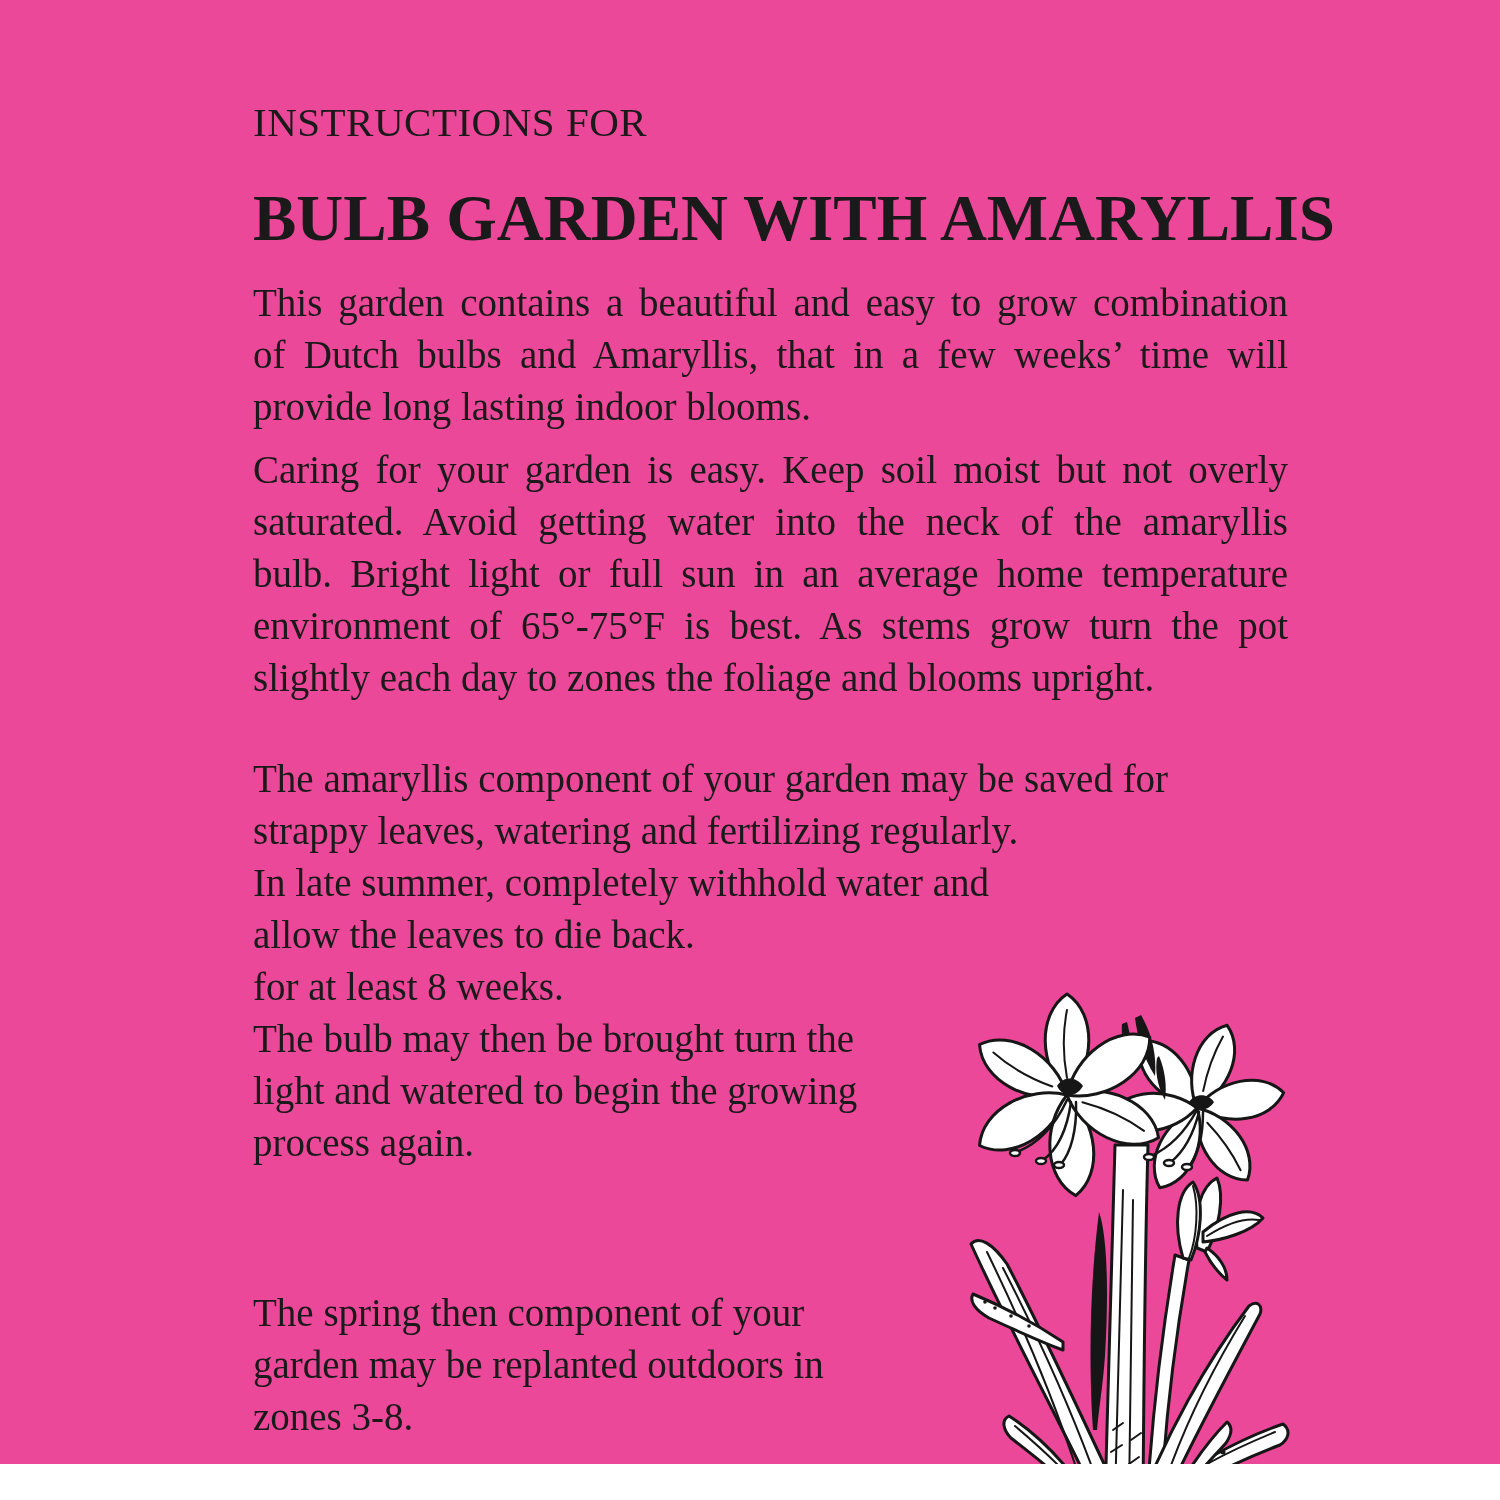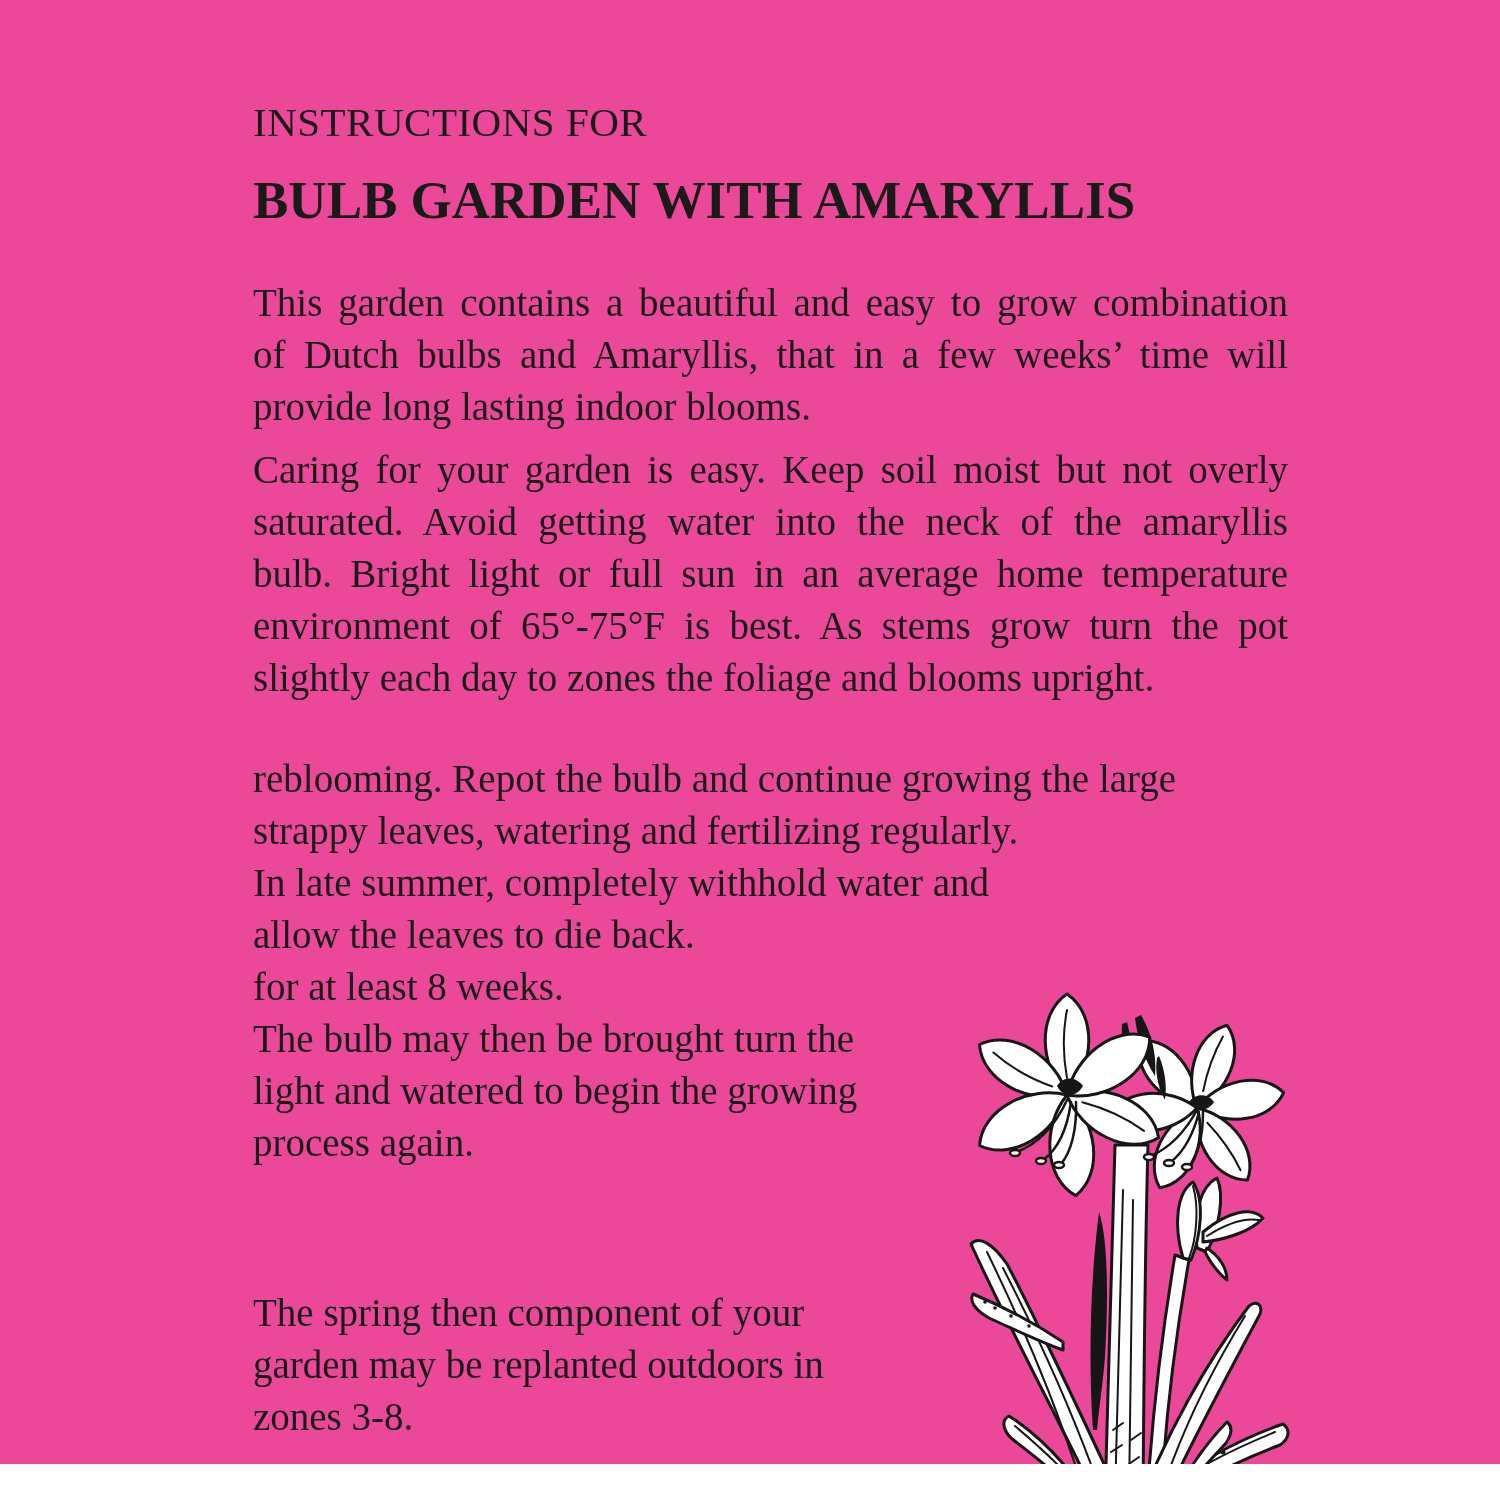--- a/index.html
+++ b/index.html
@@ -21,22 +21,22 @@
     left: 253px;
     top: 98px;
     font-size: 41px;
     line-height: 48px;
     letter-spacing: 0.5px;
     white-space: nowrap;
   }
   .doc-title {
     position: absolute;
     left: 253px;
-    top: 170px;
-    font-size: 53px;
+    top: 188px;
+    font-size: 65px;
     line-height: 60px;
     font-weight: bold;
     white-space: nowrap;
   }
   .para {
     position: absolute;
     left: 253px;
     width: 1035px;
   }
   #para-intro   { top: 277px; }
@@ -78,21 +78,21 @@
 
   <div class="para" id="para-care">
     <div class="line just">Caring for your garden is easy. Keep soil moist but not overly</div>
     <div class="line just">saturated. Avoid getting water into the neck of the amaryllis</div>
     <div class="line just">bulb. Bright light or full sun in an average home temperature</div>
     <div class="line just">environment of 65°-75°F is best. As stems grow turn the pot</div>
     <div class="line left">slightly each day to zones the foliage and blooms upright.</div>
   </div>
 
   <div class="para" id="para-rebloom">
-    <div class="line left">reblooming. Repot the bulb and continue growing the large</div>
+    <div class="line left">The amaryllis component of your garden may be saved for</div>
     <div class="line left">strappy leaves, watering and fertilizing regularly.</div>
     <div class="line left">In late summer, completely withhold water and</div>
     <div class="line left">allow the leaves to die back.</div>
     <div class="line left">for at least 8 weeks.</div>
     <div class="line left">The bulb may then be brought turn the</div>
     <div class="line left">light and watered to begin the growing</div>
     <div class="line left">process again.</div>
   </div>
 
   <div class="para" id="para-spring">

